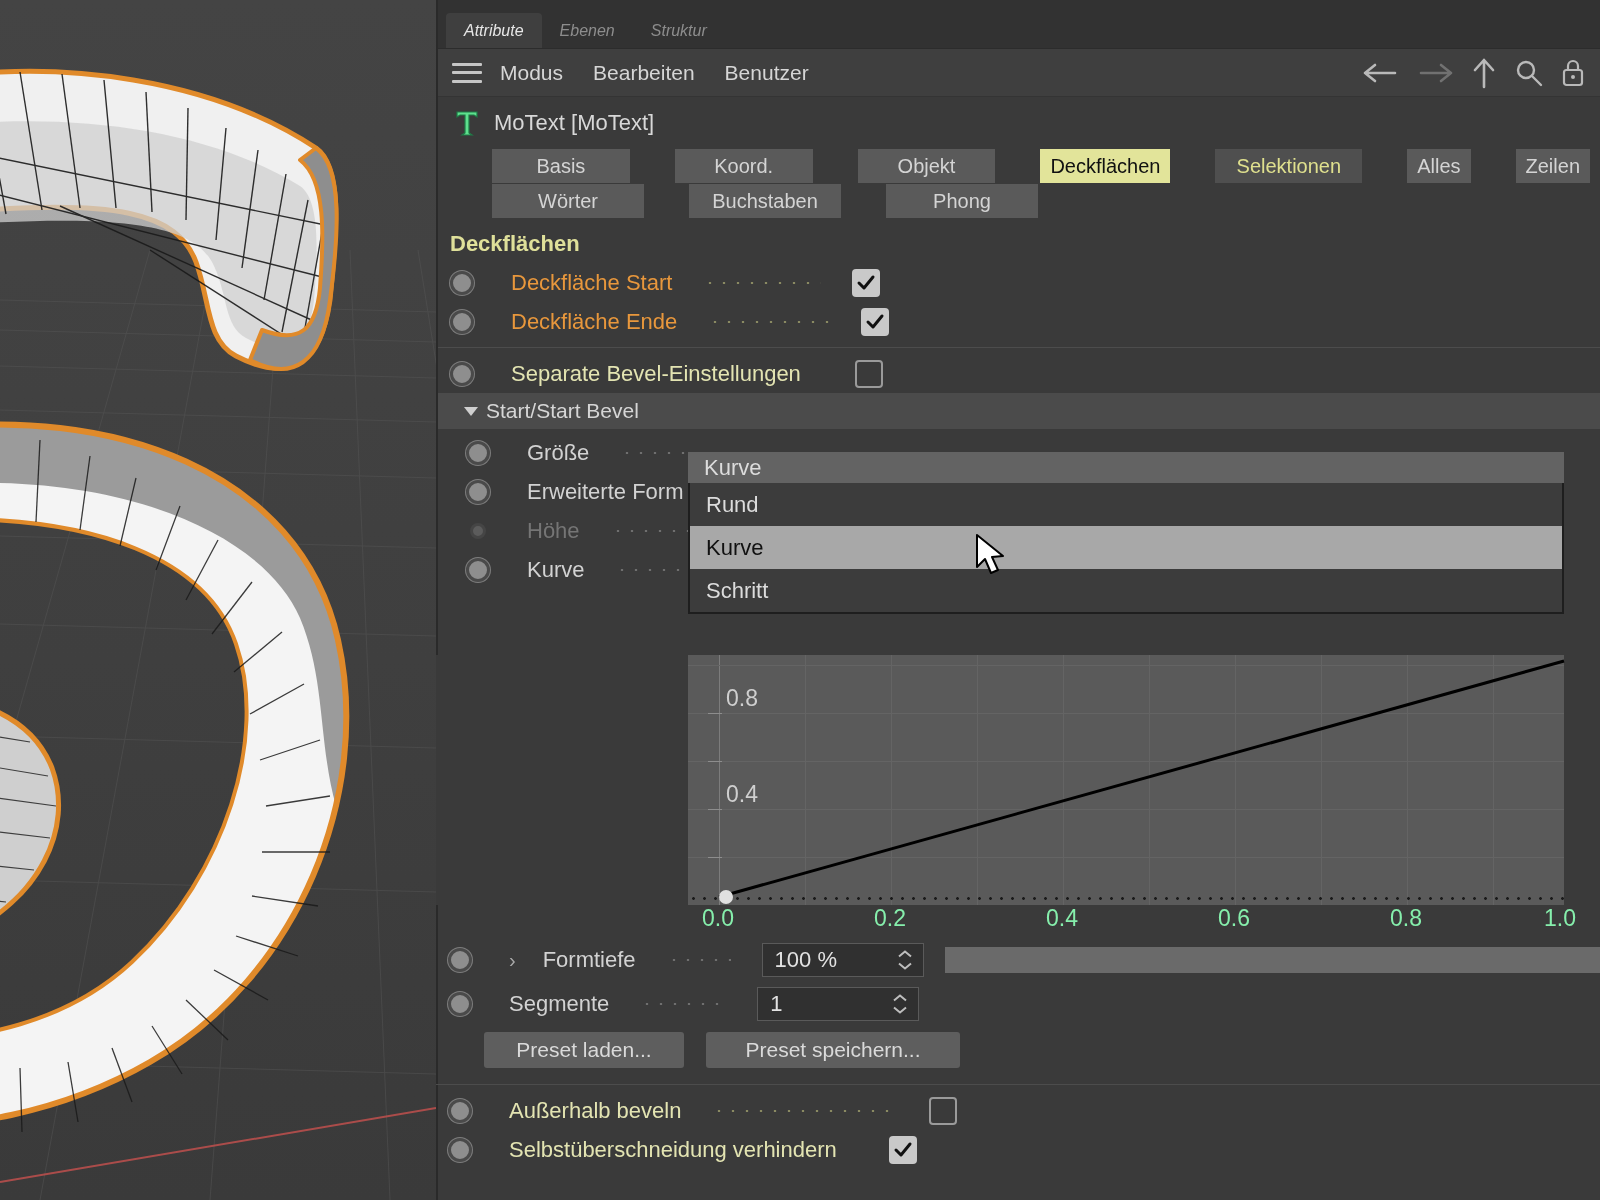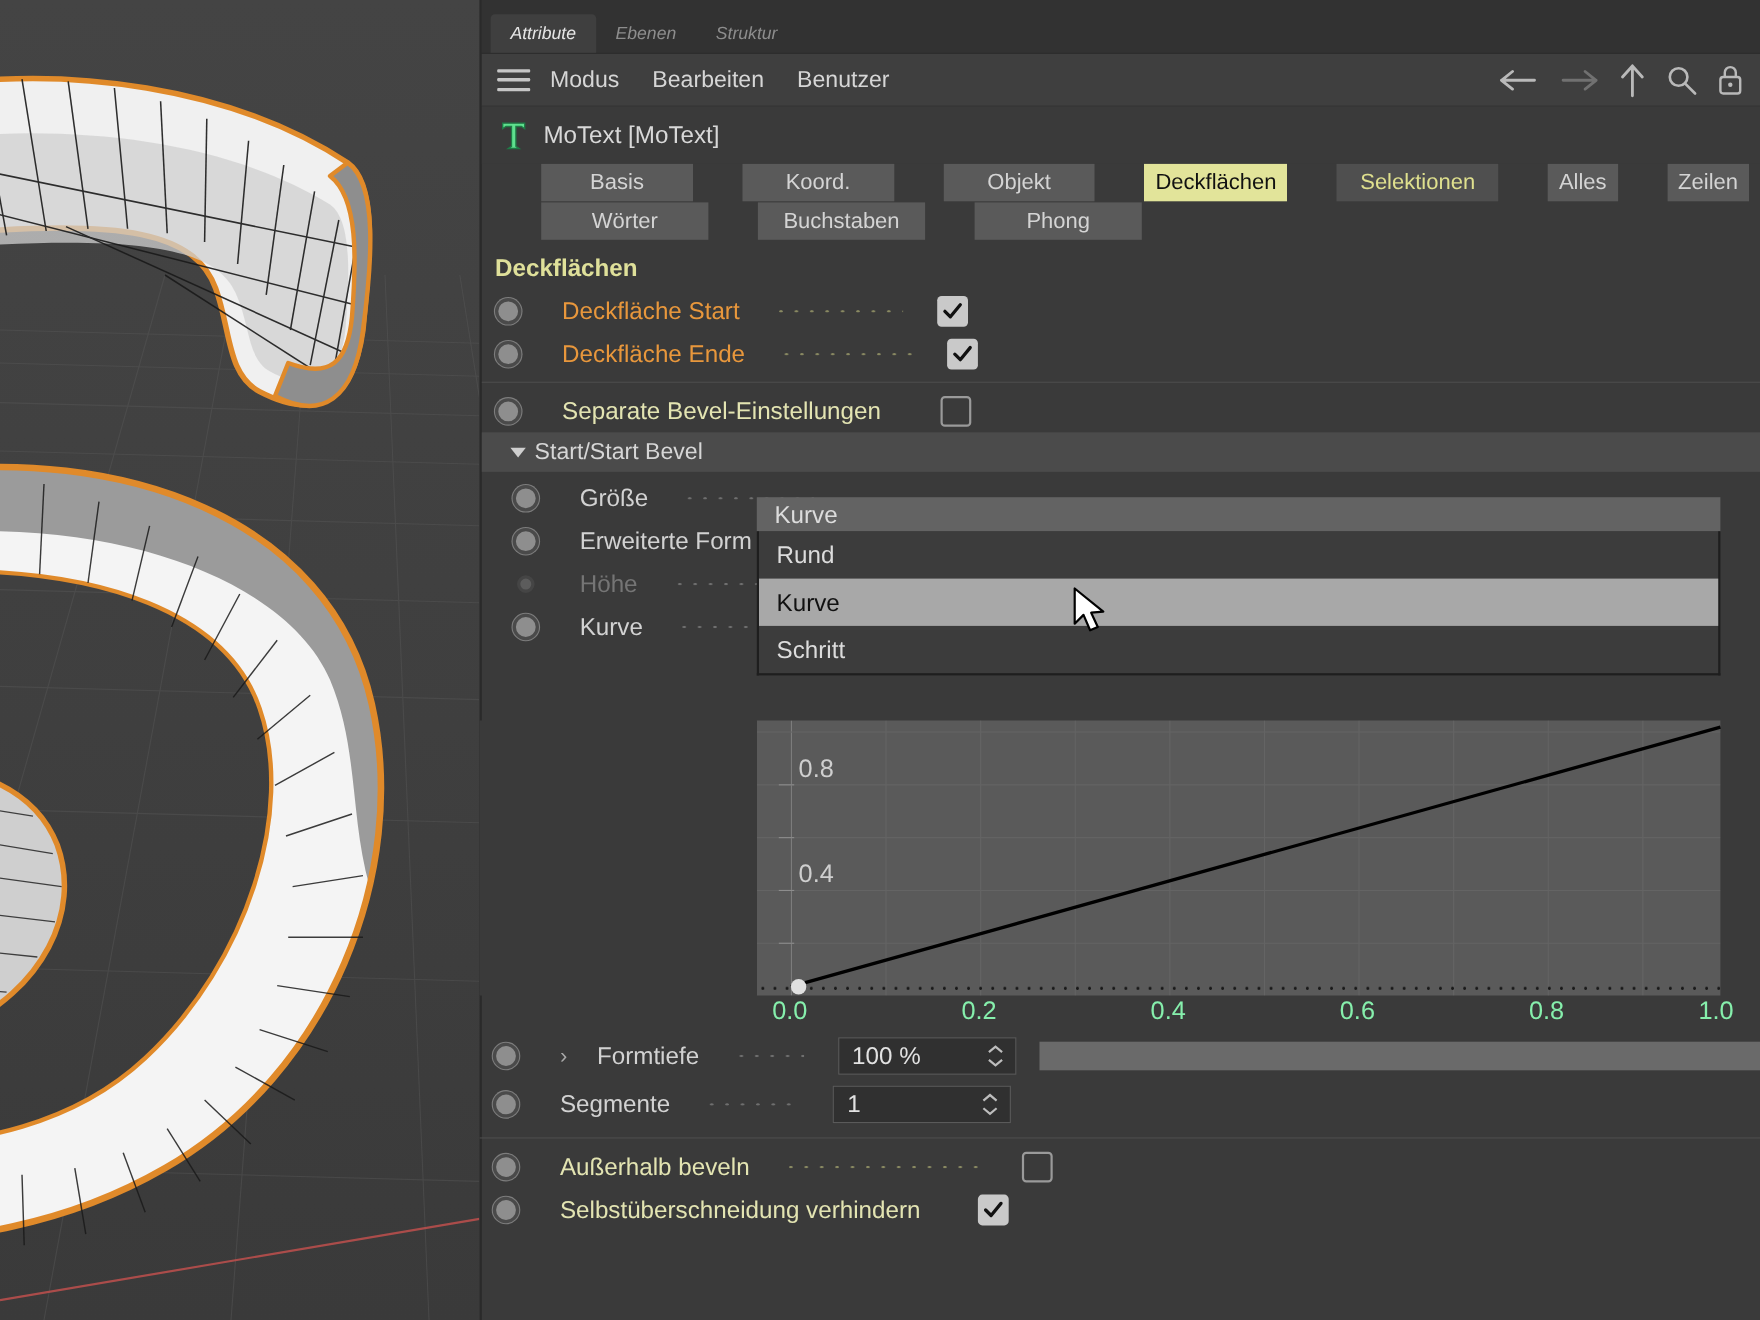--- a/index.html
+++ b/index.html
@@ -499,20 +499,24 @@
           <svg width="16" height="9" viewBox="0 0 16 9">
               <path d="M2 7 L8 2 L14 7" stroke="#bdbdbd" stroke-width="2" fill="none"></path>
             </svg>
           <svg width="16" height="9" viewBox="0 0 16 9">
               <path d="M2 2 L8 7 L14 2" stroke="#bdbdbd" stroke-width="2" fill="none"></path>
             </svg>
         </span>
       </span>
     </div>
 
+    <div class="btnrow">
+      <div class="btn" style="width:200px">Preset laden...</div>
+      <div class="btn" style="width:254px">Preset speichern...</div>
+    </div>
 
     <div class="hr" style="margin:8px 0 6px 0;"></div>
 
     <div class="row">
       <span class="bullet"></span>
       <span class="lbl pale">Außerhalb beveln</span>
       <span class="dots" style="width:186px"></span>
       <span class="cbx off"></span>
     </div>
 

